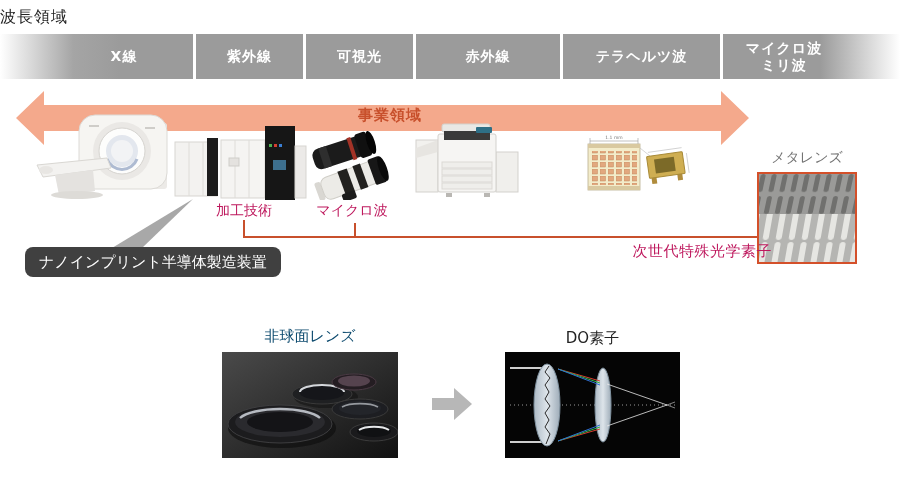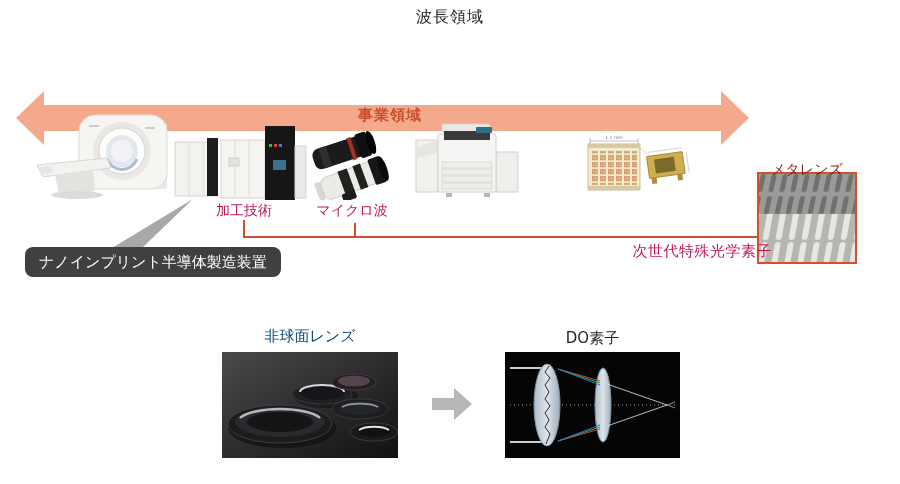--- a/index.html
+++ b/index.html
@@ -1,19 +1,19 @@
 <!DOCTYPE html>
 <html><head>
 <meta charset="utf-8">
 <style>
   html,body{margin:0;padding:0;background:#fff;}
   .canvas{position:relative;width:900px;height:484px;background:#fff;overflow:hidden;
           font-family:"DejaVu Sans","Liberation Sans",sans-serif;color:#1a1a1a;}
 
-  .page-title{position:absolute;top:7px;left:0;width:900px;text-align:center;
+  .page-title{position:absolute;top:7px;left:0;width:900px;
               font-size:16px;color:#222;letter-spacing:1px;}
 
   
   .bar{position:absolute;top:34px;left:0;width:900px;height:45px;display:flex;}
   .seg{box-sizing:border-box;background:#9b9b9b;color:#fff;display:flex;align-items:center;
        justify-content:center;font-size:14px;font-weight:bold;letter-spacing:1px;}
   .seg+.seg{border-left:3px solid #fff;}
   .seg1{flex:0 0 193px;background:linear-gradient(to right,rgba(155,155,155,0),rgba(155,155,155,.9) 38%,#9b9b9b 62%);padding-left:55px;}
   .seg2{flex:0 0 110px;}
   .seg3{flex:0 0 110px;}
@@ -29,21 +29,21 @@
 
   
   .img{position:absolute;}
   .metalens-box{position:absolute;left:757px;top:172px;width:100px;height:92px;
                 box-sizing:border-box;border:2px solid #d4502a;background:#9a9a98;}
 
   
   .accent{color:#be185d;}
   .lbl-processing{position:absolute;left:206px;top:202px;width:76px;text-align:center;font-size:14px;}
   .lbl-optics{position:absolute;left:314px;top:202px;width:76px;text-align:center;font-size:14px;}
-  .lbl-metalens{position:absolute;left:757px;top:149px;width:100px;text-align:center;font-size:14px;color:#7f1d1d;margin-top:12px;}
+  .lbl-metalens{position:absolute;left:757px;top:149px;width:100px;text-align:center;font-size:14px;color:#737373;}
   .lbl-nextgen{position:absolute;left:622px;top:242px;width:150px;text-align:right;font-size:15px;letter-spacing:.5px;}
   .vline1{position:absolute;left:243px;top:220px;width:2px;height:17px;background:#c8502c;}
   .vline2{position:absolute;left:354px;top:223px;width:2px;height:14px;background:#c8502c;}
   .hline{position:absolute;left:243px;top:236px;width:514px;height:2px;background:#c8502c;}
 
   
   .callout{position:absolute;left:25px;top:247px;height:30px;line-height:30px;padding:0 14px;
            background:#404040;border-radius:8px;color:#fff;font-size:15px;white-space:nowrap;}
   .callout-tail{position:absolute;left:100px;top:197px;}
 
@@ -54,20 +54,41 @@
   .do-img{position:absolute;left:505px;top:352px;}
   .flow-arrow{position:absolute;left:432px;top:386px;}
 </style>
 </head>
 <body>
 
 <div class="canvas">
 
   <div class="page-title">波長領域</div>
 
+  <div class="bar">
+    <div class="seg seg1">
+      <span>X線</span>
+    </div>
+    <div class="seg seg2">
+      <span>紫外線</span>
+    </div>
+    <div class="seg seg3">
+      <span>可視光</span>
+    </div>
+    <div class="seg seg4">
+      <span>赤外線</span>
+    </div>
+    <div class="seg seg5">
+      <span>テラヘルツ波</span>
+    </div>
+    <div class="seg seg6">
+      <span>マイクロ波</span>
+      <span>ミリ波</span>
+    </div>
+  </div>
 
   <svg class="biz-arrow" width="745" height="60">
     <polygon points="6,30 34,3 34,17 711,17 711,3 739,30 711,57 711,43 34,43 34,57" fill="#f4a98c"></polygon>
   </svg>
   <div class="biz-label">事業領域</div>
 
   <svg class="img" style="left:35px;top:113px;" width="135" height="90">
     <rect x="102" y="10" width="30" height="66" rx="3" fill="#eceae7"></rect>
     <rect x="44" y="2" width="88" height="74" rx="16" fill="#f6f5f2" stroke="#dcdad6"></rect>
     <circle cx="87" cy="38" r="29" fill="#eae8e5"></circle>

